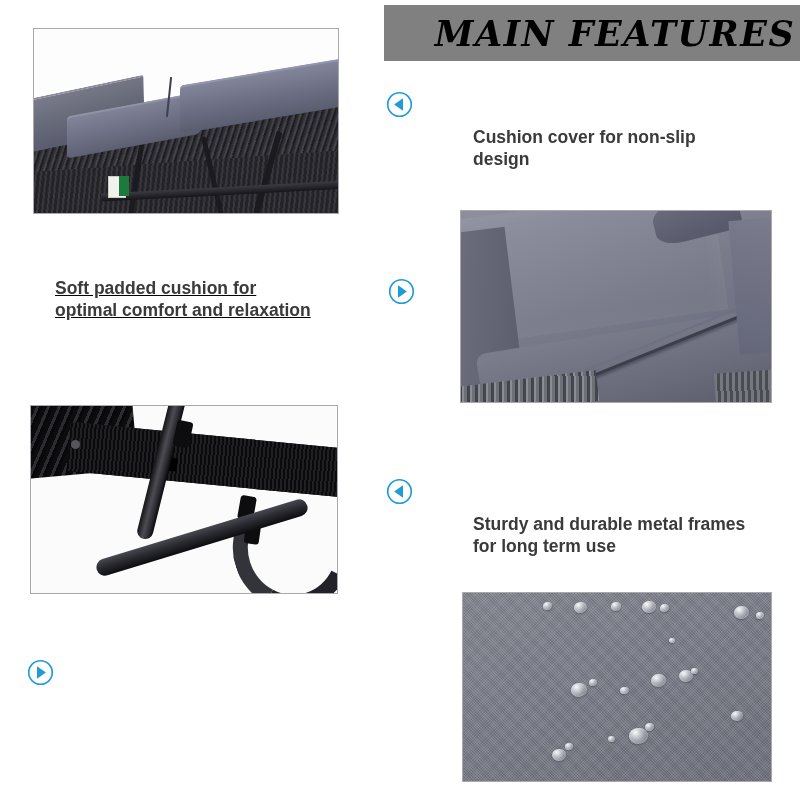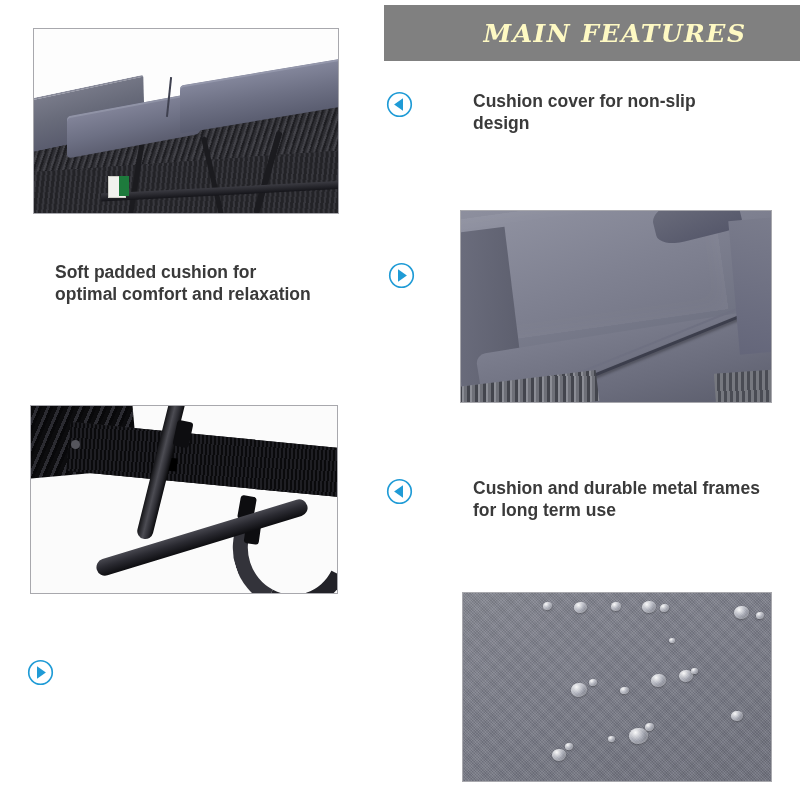--- a/index.html
+++ b/index.html
@@ -25,23 +25,23 @@
     height: 56px;
     background: #808080;
     display: flex;
     align-items: center;
     justify-content: center;
   }
   .header-title {
     font-family: "DejaVu Serif", "Liberation Serif", serif;
     font-weight: bold;
     font-style: italic;
-    font-size: 25px;
+    font-size: 35px;
     letter-spacing: 1.5px;
-    color: #fef9c3;
+    color: #000000;
     white-space: nowrap;
     line-height: 1;
     padding-left: 6px;
     margin-left: 40px;
   }
 
   
   .photo-panel {
     position: absolute;
     border: 1px solid #a8a8ad;
@@ -245,26 +245,26 @@
   .feature-text {
     font-size: 17.5px;
     font-weight: bold;
     color: #3a3a3a;
     line-height: 1.28;
     white-space: pre-line;
   }
 
   
   .feature-1 { left: 386px; top: 90px;  width: 400px; }
-  .feature-2 { left: 55px;  top: 261px; width: 360px; justify-content: space-between; }
+  .feature-2 { left: 55px;  top: 277px; width: 360px; justify-content: space-between; text-decoration: underline; }
   .feature-3 { left: 386px; top: 477px; width: 400px; }
   .feature-4 { left: 27px;  top: 658px; width: 390px; justify-content: space-between; }
 
   .feature-1 .feature-text,
-  .feature-3 .feature-text { margin-left: 60px; }
+  .feature-3 .feature-text { margin-left: 60px; margin-top: 36px; }
   .feature-2 .feature-text,
   .feature-4 .feature-text { text-align: left; }
 
   
   .chev-icon {
     flex: 0 0 auto;
     width: 27px;
     height: 27px;
     margin-top: 1px;
   }
@@ -348,21 +348,21 @@
   </div>
 </div>
 
 <div class="feature feature-3">
   <span class="chev-icon">
     <svg viewBox="0 0 28 28" xmlns="http://www.w3.org/2000/svg">
       <circle cx="14" cy="14" r="12.2" fill="none" stroke="#1f9bd6" stroke-width="1.7"></circle>
       <path d="M17.6 7.6 L8.4 14 L17.6 20.4 Z" fill="#1f9bd6"></path>
     </svg>
   </span>
-  <span class="feature-text">Cushion and durable metal frames
+  <span class="feature-text">Sturdy and durable metal frames
 for long term use</span>
 </div>
 
 <div class="feature feature-4">
   <span class="chev-icon">
     <svg viewBox="0 0 28 28" xmlns="http://www.w3.org/2000/svg">
       <circle cx="14" cy="14" r="12.2" fill="none" stroke="#1f9bd6" stroke-width="1.7"></circle>
       <path d="M10.4 7.6 L19.6 14 L10.4 20.4 Z" fill="#1f9bd6"></path>
     </svg>
   </span>

